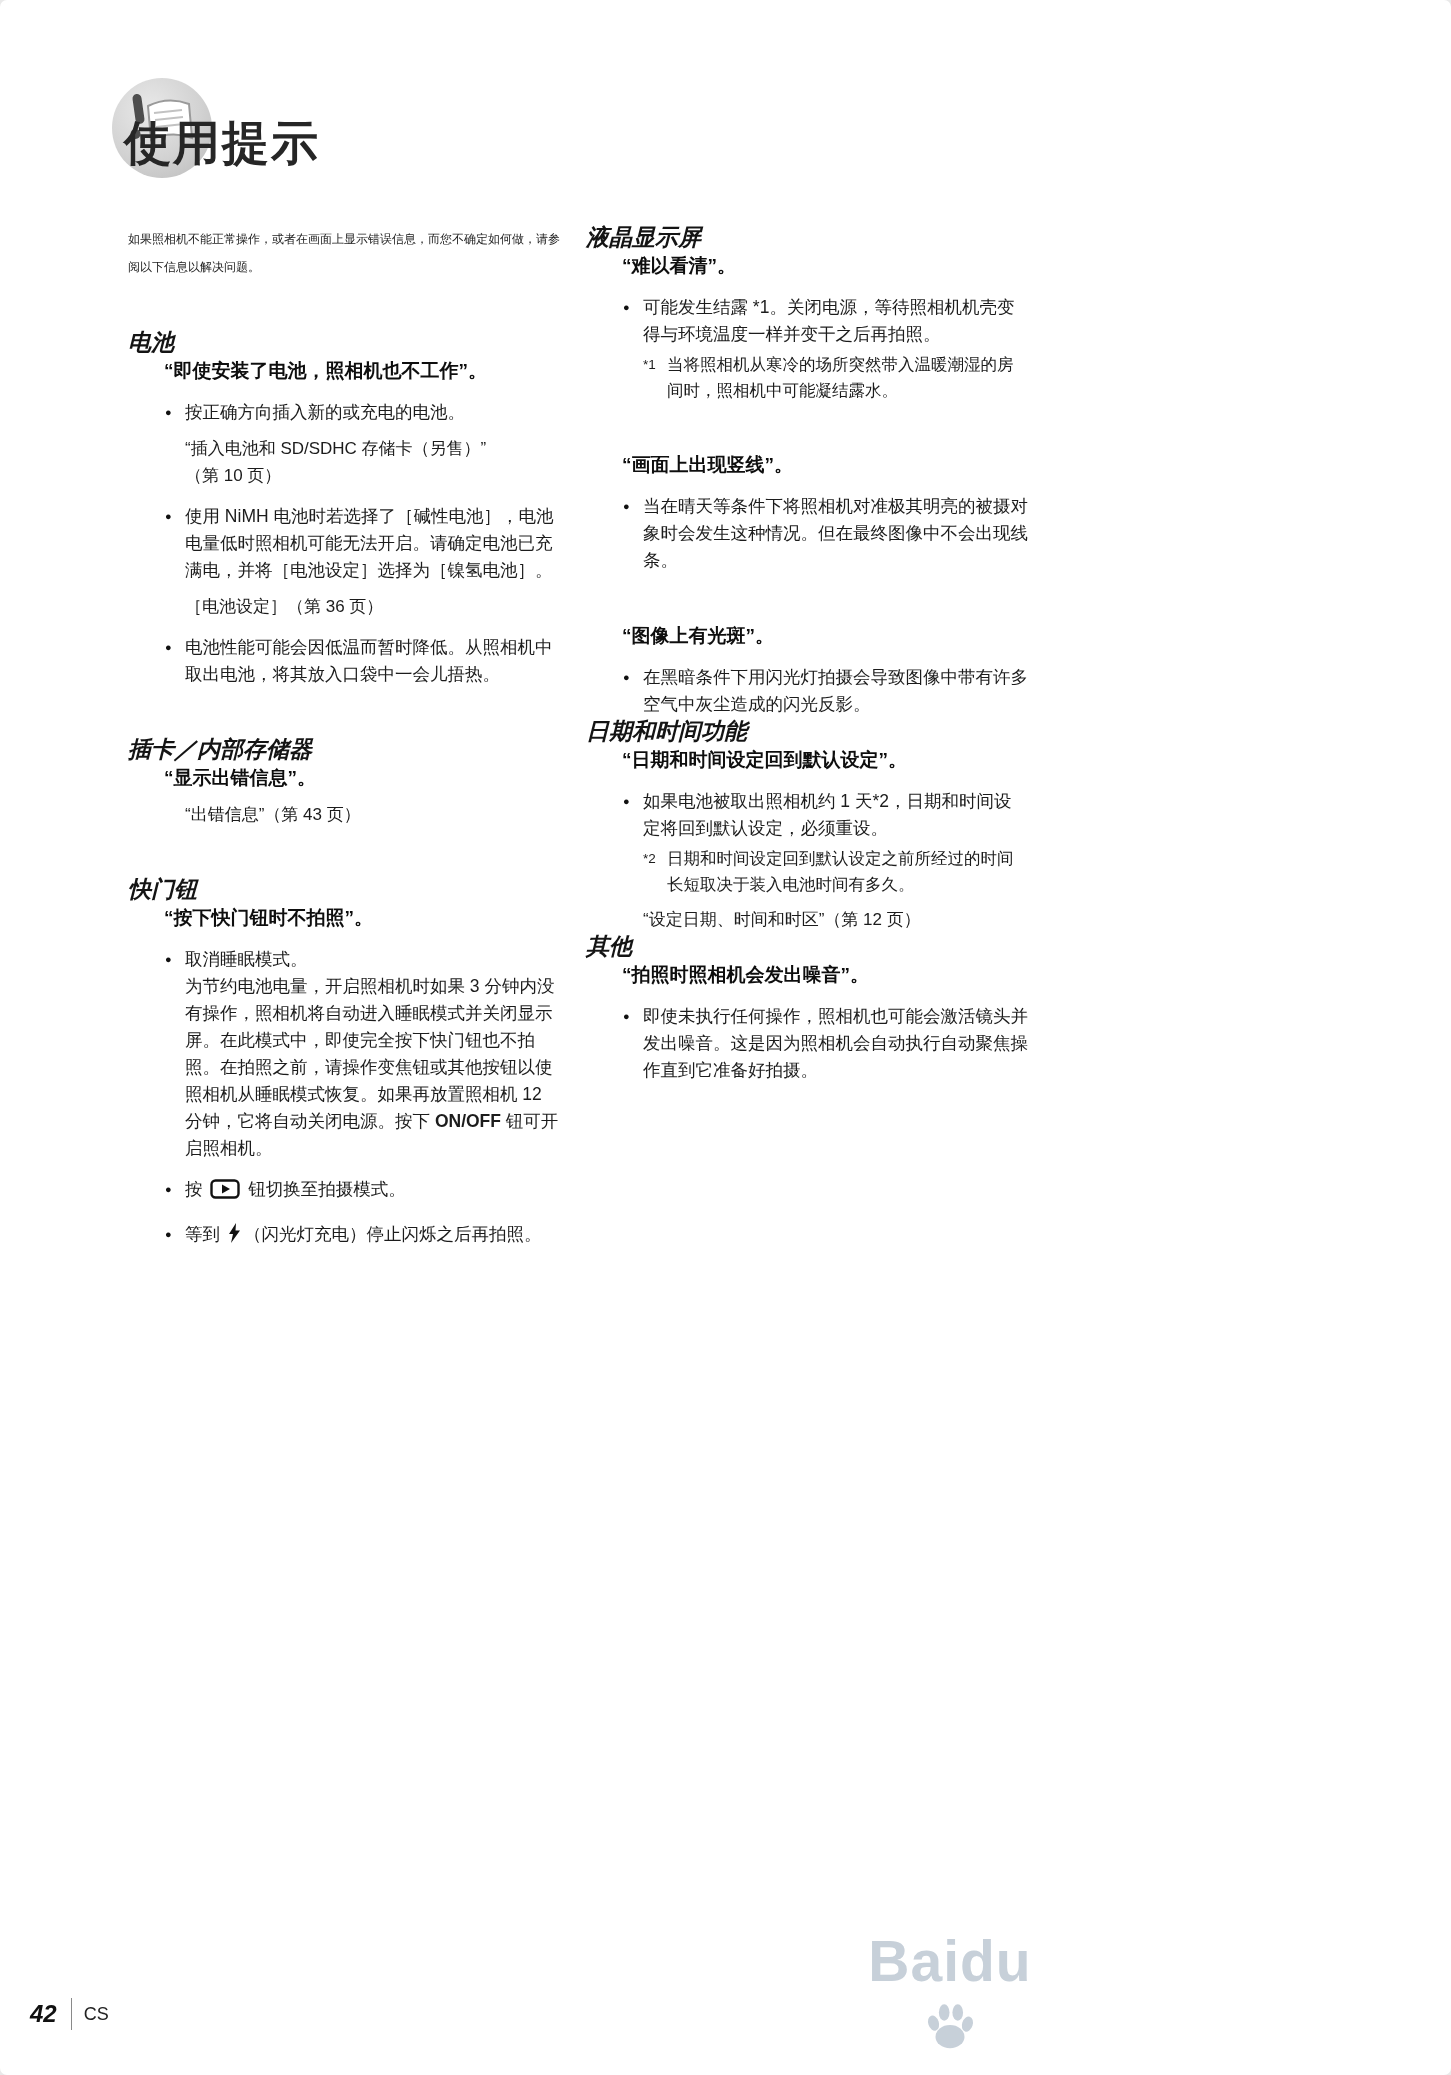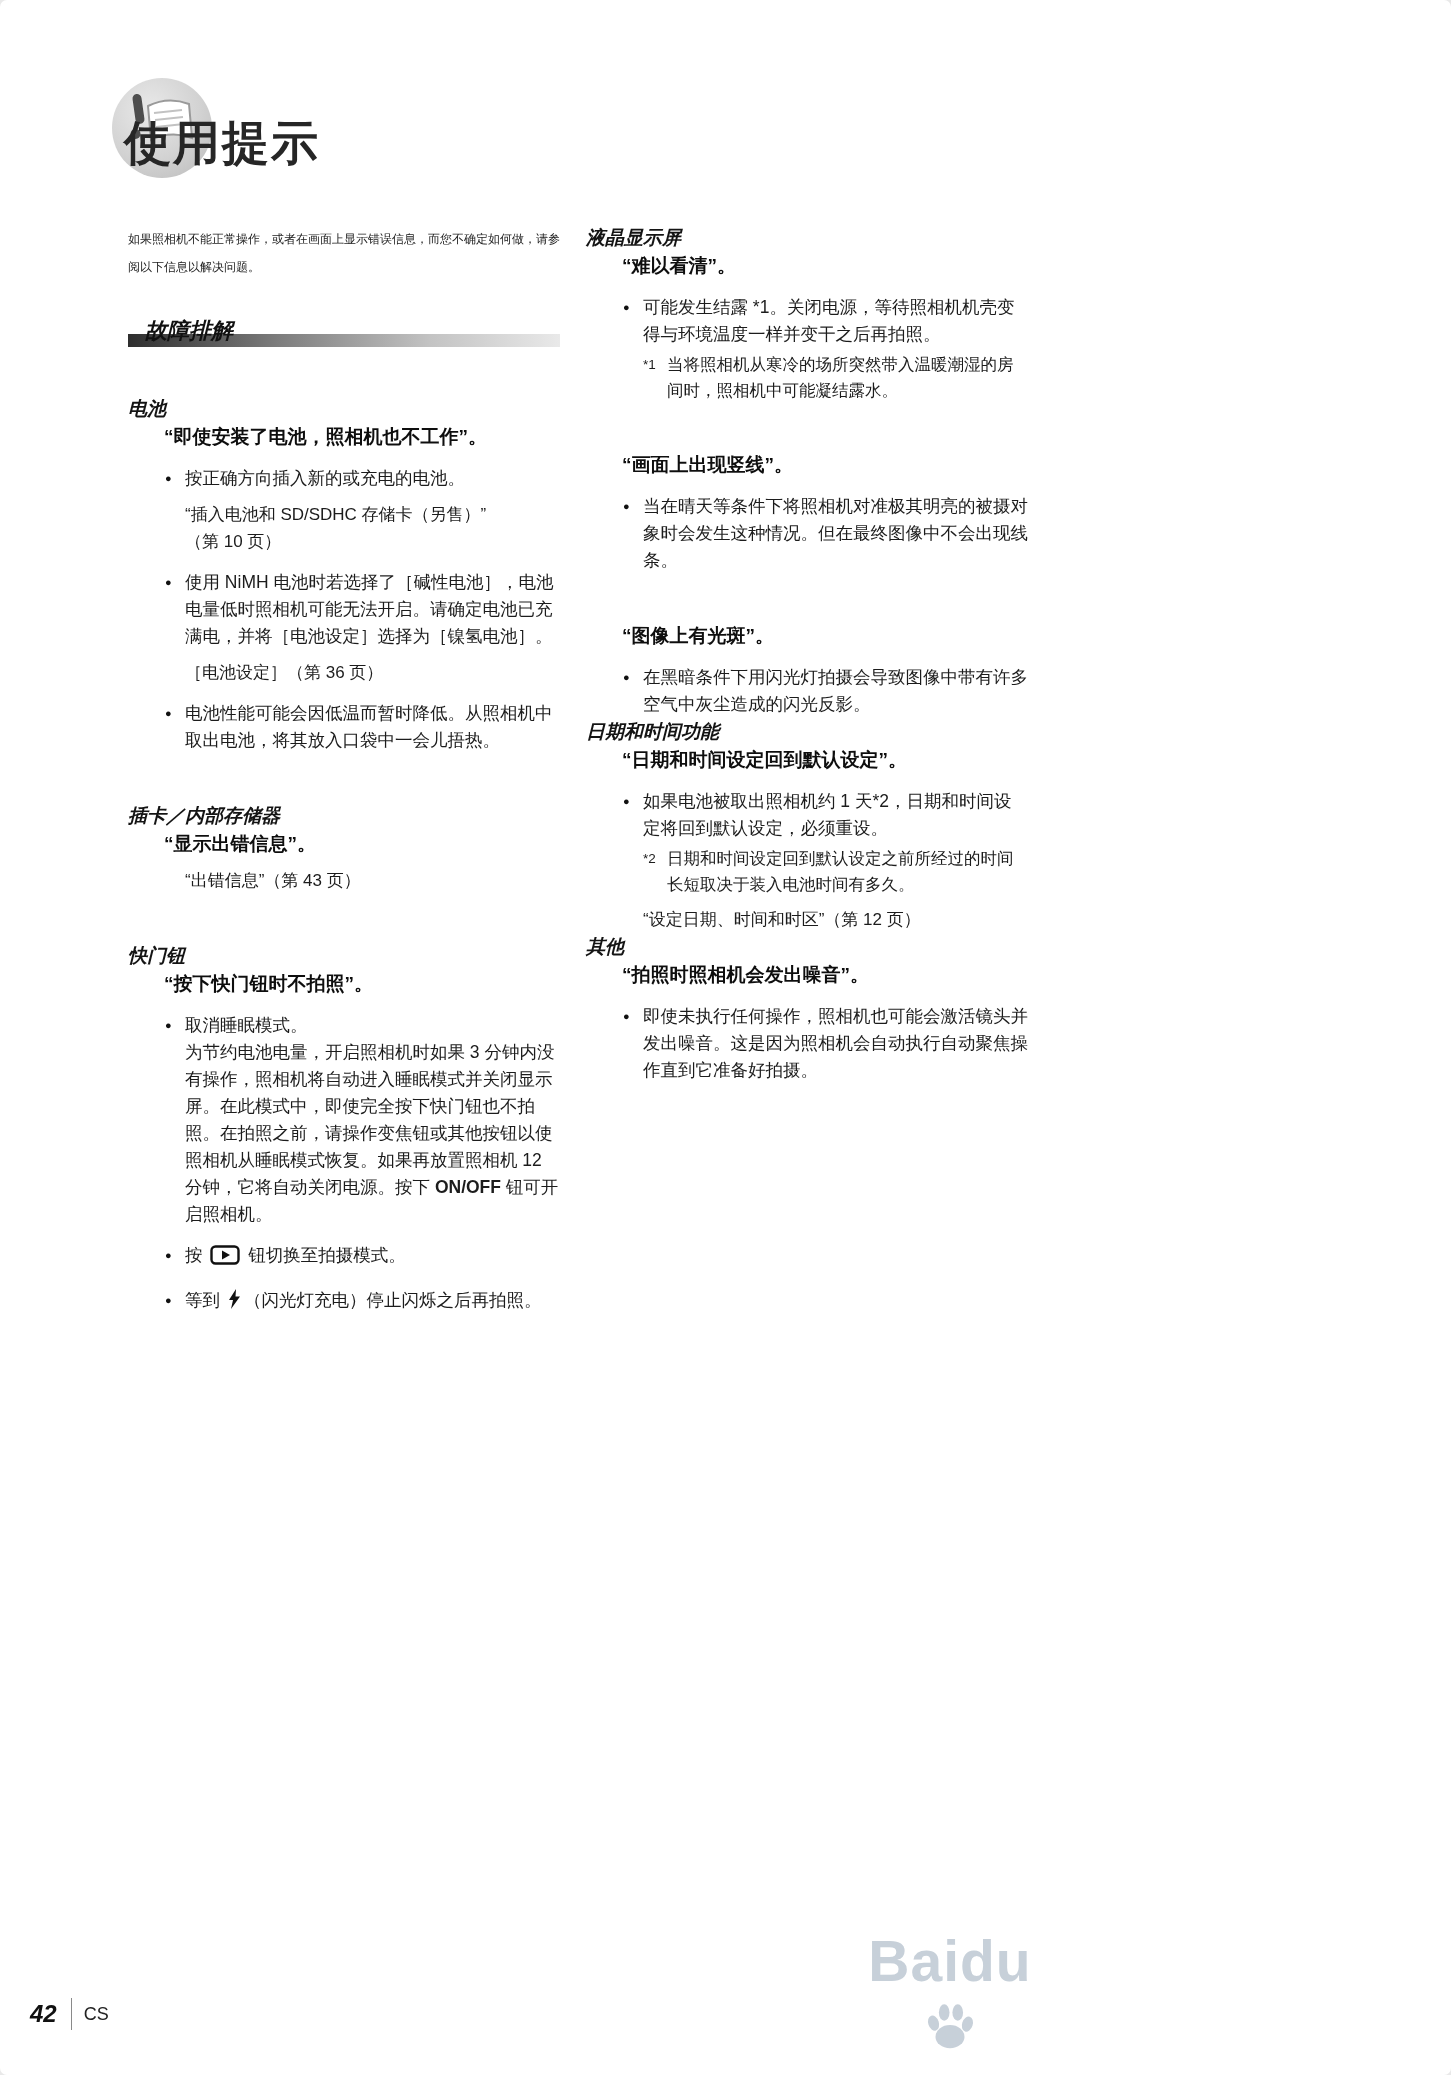--- a/index.html
+++ b/index.html
@@ -42,21 +42,21 @@
     position:absolute; left:0; right:4px; bottom:0; height:13px;
     background:linear-gradient(to right, #2e2e2e 0%, #7d7d7d 35%, #c3c3c3 70%, #e9e9e9 100%);
   }
   .ts-label {
     position:absolute; left:17px; bottom:3px; z-index:1;
     font-size:22px; font-weight:bold; font-style:italic; color:#111;
   }
 
   .sec-title {
     margin-top:48px;
-    font-size:19px; font-weight:bold; font-style:italic; color:#141414;
+    font-size:23px; font-weight:bold; font-style:italic; color:#141414;
   }
   .right-col .sec-title:first-child { margin-top:0; }
 
   .quote {
     margin:1px 0 0 36px;
     font-size:19px; font-weight:bold; line-height:28px; color:#0e0e0e;
   }
   .quote.spaced { margin-top:48px; }
 
   .bullet { display:flex; margin:14px 0 0 37px; }
@@ -102,24 +102,20 @@
       <path d="M36 28 Q56 18 77 26 L80 60 Q59 52 39 62 Z" fill="#ffffff" stroke="#9a9a9a" stroke-width="2"></path>
       <path d="M42 35 L70 32 M43 42 L71 39 M44 49 L72 46" stroke="#c2c2c2" stroke-width="2" fill="none"></path>
     </svg>
   </div>
   <h1 class="page-title">使用提示</h1>
 
   <div class="col left-col">
 
     <p class="intro">如果照相机不能正常操作，或者在画面上显示错误信息，而您不确定如何做，请参阅以下信息以解决问题。</p>
 
-    <div class="ts-header">
-      <div class="ts-bar"></div>
-      <span class="ts-label">故障排解</span>
-    </div>
 
     <section>
       <h2 class="sec-title">电池</h2>
       <p class="quote">“即使安装了电池，照相机也不工作”。</p>
 
       <div class="bullet">
         <span class="dot">●</span>
         <span class="btext">按正确方向插入新的或充电的电池。</span>
       </div>
       <p class="ref">“插入电池和 SD/SDHC 存储卡（另售）”</p>

